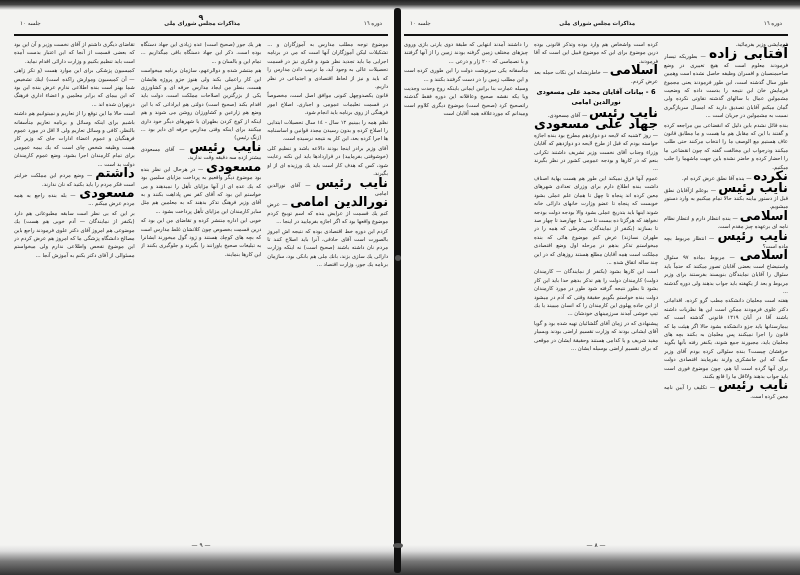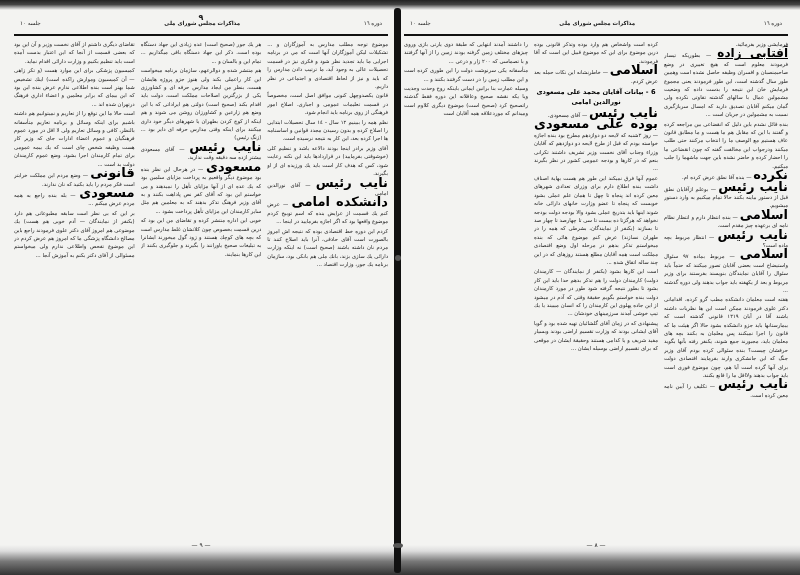--- a/index.html
+++ b/index.html
@@ -59,21 +59,21 @@
   }
   .col p { margin: 0 0 1px 0; }
   .col .speaker {
     font-weight: bold; font-size: 13px; color: #000;
   }
   .col .heading {
     font-weight: bold; text-align: center; font-size: 6.6px; line-height: 10px; color: #000;
     margin: 2px 0;
   }
   .col .big {
-    font-weight: bold; font-size: 12px; color: #000; text-decoration: underline;
+    font-weight: bold; font-size: 14px; color: #000;
   }
   .folio {
     position: absolute; bottom: -14px; left: 0; width: 100%; text-align: center;
     font-size: 6px;
   }
   .speck { position: absolute; width: 3px; height: 3px; background: #555; border-radius: 50%; }
 </style>
 </head>
 <body>
 
@@ -90,35 +90,35 @@
       <span>جلسه ١٠</span>
     </div>
     <div class="rule"></div>
     <div class="cols">
       <div class="col">
         <p>موضوع توجه مطلب مدارس به آموزگاران و ... تشكيلات ليكن آموزگاران آنها است كه مي در برنامه اجرايى ما بايد تجديد نظر شود و فكرى نيز در قسمت تحصيلات عالى به وجود آيد، ما ترتيب دادن مدارس را كه بايد و نيز از لحاظ اقتصادى و اجتماعى در نظر داريم.</p>
         <p>قانون يكصدوچهل كنونى موافق اصل است، مخصوصاً در قسمت تعليمات عمومى و اجبارى. اصلاح امور فرهنگى از روى برنامه بايد انجام شود.</p>
         <p>نظم همه را ببينيم ١٢ سال - ١٤ سال تحصيلات ابتدايى را اصلاح كرده و بدون رسيدن مجدد قوانين و اساسنامه ها اجرا كرده بعد، اين كار به نتيجه نرسيده است.</p>
         <p>آقاى وزير برادر اينجا بودند دالاعه باشد و تنظيم كلى (خوشوقتى بفرماييد) در قراردادها بايد اين نكته رعايت شود، كس كه هدف كار است بايد يك ورزيده اى از او بگيرند.</p>
         <p><span class="speaker">نايب رئيس</span> <span>— آقاى نورالدين امامى</span></p>
-        <p><span class="speaker">دانشكده امامى</span> <span>— عرض كنم يك قسمت از عرايض بنده كه اسم توبيخ كردم موضوع واقعها بود كه اگر اجازه بفرماييد در اينجا ...</span></p>
+        <p><span class="speaker">نورالدين امامى</span> <span>— عرض كنم يك قسمت از عرايض بنده كه اسم توبيخ كردم موضوع واقعها بود كه اگر اجازه بفرماييد در اينجا ...</span></p>
         <p>كردم اين دوره خط اقتصادى بوده كه نتيجه اش امروز بالصورت است آقاى حاذقى، آنرا بايد اصلاح كنند تا مردم نان داشته باشند (صحيح است) نه اينكه وزارت دارائى يك سازى بزند، بانك ملى هم بانكى بود، سازمان برنامه يك جور، وزارت اقتصاد ...</p>
       </div>
       <div class="col">
         <p>هر يك جور (صحيح است) عده زيادى اين جهاد دستگاه بوده است. ذكر اين جهاد دستگاه باقى ميگذاريم ... تمام اين و بالسان و ...</p>
         <p>هم منتشر شده و دوالرعهم، سازمان برنامه ميخواست اين كار راعملى بكند ولى هنوز جزو پروژه هايشان هست، بنظر من ايجاد مدارس حرفه اى و كشاورزى يكى از بزرگترين اصلاحات مملكت است، دولت بايد اقدام بكند (صحيح است) دولتى هم ايراداتى كه با اين وضع هم زارعين و كشاورزان روشن مى شوند و هم اينكه از كوچ كردن بطهران يا شهرهاى ديگر خود دارى ميكنند براى اينكه وقتى مدارس حرفه اى داير بود ... (زنگ رئيس)</p>
         <p><span class="speaker">نايب رئيس</span> <span>— آقاى مسعودى بيشتر ازده سه دقيقه وقت نداريد.</span></p>
         <p><span class="speaker">مسعودى</span> <span>— در هرحال اين نظر بنده بود موضوع ديگر واقعيم به پرداخت مزاياى سلمين بود كه يك عده اى از آنها مزاياى تأهل را نميدهند و مى خواستم اين بود كه آقاى كفر نص پاداهت بكنند و به آقاى وزير فرهنگ تذكر بدهند كه به معلمين هم مثل ساير كارمندان اين مزاياى تأهل پرداخت بشود ...</span></p>
         <p>خوبى اين اداره منتشر كرده و تقاضاى من اين بود كه درين قسمت بخصوص چون كلاتشان غلط مدارس است كه بچه هاى كوچك هستند و زود گول ميخورند ايشانرا به تبليغات صحيح ياورانند را بگيرند و جلوگيرى بكنند از اين كارها بنمايند.</p>
       </div>
       <div class="col">
         <p>تقاضاى ديگرى داشتم از آقاى نخست وزير و آن اين بود كه بعضى قسمت از آنجا كه اين اعتبار بدست آمده است بايد تنظيم بكنيم و وزارت دارائى اقدام نمايد.</p>
         <p>كميسيون پزشكى براى اين موارد هست (و تكر زاهى — آن كميسيون وموارش راكده است) اينك تشخيص شما بهتر است بنده اطلاعى ندارم عرض بنده اين بود كه اين بيماى كه برابر معلمين و اعضاء اداري فرهنگ درتهران شده اند ...</p>
         <p>است حالا ما اين توقع را از تعاريم و نميتوانيم هم داشته باشيم براى اينكه وسائل و برنامه تعاريم متأسفانه بالنظر، كافى و وسائل تعاريم ولى لا اقل در مورد عموم فرهنگيان و عموم اعضاء ادارات جاى كه وزير كار هست وظيفه شخص چاى است كه يك بيمه عمومى براى تمام كارمندان اجرا بشود، وضع عموم كارمندان دولت بد است ...</p>
-        <p><span class="speaker">قانونى</span> <span>— وضع مردم اين مملكت خرابتر است فكر مردم را بايد بكنيد كه نان ندارند.</span></p>
+        <p><span class="speaker">داشتم</span> <span>— وضع مردم اين مملكت خرابتر است فكر مردم را بايد بكنيد كه نان ندارند.</span></p>
         <p><span class="speaker">مسعودى</span> <span>— بله بنده راجع به همه مردم عرض ميكنم ...</span></p>
         <p>بر اين كه بى نظر است سابقه مطبوعاتى هم دارد (يكنفر از نمايندگان — آدم خوبى هم هست) يك موضوعى هم امروز آقاى دكتر علوى فرمودند راجع باين مصالح دانشگاه پزشگى ما كه امروز هم عرض كردم در اين موضوع تفحص واطلاعى ندارم ولى ميخواستم مسئوالى از آقاى دكتر بكنم به آموزش آنجا ...</p>
       </div>
     </div>
     <div class="folio">— ٩ —</div>
   </div>
 
   <div class="page right">
     <div class="page-head">
       <span>دوره ١٦</span>
@@ -137,21 +137,21 @@
         <p><span class="speaker">نايب رئيس</span> <span>— انتظار مربوط بچه ماده است؟</span></p>
         <p><span class="speaker">اسلامى</span> <span>— مربوط بماده ٩٧ سئوال واستيضاح است بعضى آقايان تصور ميكنند كه حتماً بايد سئوال را آقايان نمايندگان بنويسند بفرستند براى وزير مربوط و بعد از يكهفته بايد جواب بدهند ولى دوره گذشته ...</span></p>
         <p>هفته است معلمان دانشكده مطب گرو كرده، اقداماتى دكتر علوى فرمودند ممكن است اين ها نظريات داشته باشند آقا در آبان ١٣١٩ قانونى گذشته است كه بيمارستانها بايد جزو دانشكده بشود حالا اگر هيئت ما كه قانون را اجرا نميكنند پس معلمان به بكنند بچه هاى معلمان بايد، مجبورند جمع شوند، يكنفر رفته بآنها بگويد حرفشان چيست؟ بنده سئوالى كرده بودم آقاى وزير جنگ كه اين جانشكرى وارند بفرمايند اقتصادى دولت براى آنها گرده است آيا هم، چون موضوع فورى است بايد جواب بدهند ولااقل ما را قانع بكنند.</p>
         <p><span class="speaker">نايب رئيس</span> <span>— تكليف را آيين نامه معين كرده است.</span></p>
       </div>
       <div class="col">
         <p>كرده است واشخاص هم وارد بوده وتذكر قانونى بوده درين موضوع براى اين كه موضوع قبيل اين است كه آقا فرمودند.</p>
         <p><span class="speaker">اسلامى</span> <span>— خاطرنشانه اين نكات حمله بعد عرض كردم.</span></p>
         <div class="heading">6 - بيانات آقايان محمد على مسعودى نورالدين امامى</div>
         <p><span class="speaker">نايب رئيس</span> <span>— آقاى مسعودى.</span></p>
-        <p><span class="speaker">بوده على مسعودى</span> <span>— روز ٣شنبه كه لايحه دو دوازدهم مطرح بود بنده اجازه خواسته بودم كه قبل از طرح لايحه دو دوازدهم كه آقايان وزراء وجناب آقاى نخست وزير تشريف داشتند تكرانى بنعم كه در كارها و بودجه عمومى كشور در نظر بگيرند ...</span></p>
+        <p><span class="speaker">جهاد على مسعودى</span> <span>— روز ٣شنبه كه لايحه دو دوازدهم مطرح بود بنده اجازه خواسته بودم كه قبل از طرح لايحه دو دوازدهم كه آقايان وزراء وجناب آقاى نخست وزير تشريف داشتند تكرانى بنعم كه در كارها و بودجه عمومى كشور در نظر بگيرند ...</span></p>
         <p>عموم آنها فرق نميكند اين طور هم هست بهاية اصناف داشت بنده اطلاع دارم براى وزراى تعدادى شهرهاى معين كرده اند پنجاه تا چهل تا همان علم عملى بشود خوبست كه پنجاه تا عضو وزارت خانهاى دارائى خانه شوند اينها بايد بتدريج عملى بشود والا بودجه دولت بودجه نخواهد كه هرگزتا ده بيست تا سى تا چهارصد تا چهار صد تا بسازند (يكنفر از نمايندگان، بشرطى كه همه را در طهران نسازند) عرض كنم موضوع هائى كه بنده ميخواستم تذكر بدهم در مرحله اول وضع اقتصادى مملكت است همه آقايان مطلع هستند روزهاى كه در اين چند ساله اتفاق شده ...</p>
         <p>است اين كارها بشود (يكنفر از نمايندگان — كارمندان دولت) كارمندان دولت را هم تذكر بدهم حدا بايد اين كار بشود تا بطور نتيجه گرفته شود طور در مورد كارمندان دولت بنده خواستم بگويم حقيقة وقتى كه آدم در ميشود از اين جاده پهلوى اين كارمندان را كه انسان ميبيند يا يك تيپ خوشى آمدند سرزمينهاى خودشان ...</p>
         <p>پيشنهادى كه در زمان آقاى گلشائيان تهيه شده بود و گويا آقاى ايشانى بودند كه وزارت تقسيم اراضى بودند وبسيار مفيد شريف و يا كدامى هستند وحقيقة ايشان در موقعى كه براى تقسيم اراضى بوسيله ايشان ...</p>
       </div>
       <div class="col">
         <p>را داشتند آمدند انتهايى كه طبقة دوى يارتى بازى وروى چيزهاى مختلف زمين گرفته بودند زمين را از آنها گرفتند و با تصماسى كه ٢٠٠ زار و ذرعى ...</p>
         <p>متأسفانه يكى سرنوشت دولت را اين طورى كرده است و اين مطلب زمين را در دست گرفتند بكنند و ...</p>
         <p>وسيله عمارت بنا برانين ايمانى باينكه روح وحدت وجديت ويا يكه نقشه صحيح وعاقلانه اين دوره فقط گذشته راتصحيح كرد (صحيح است) موضوع ديگرى كلاوم است وميدانم كه موردعلاقه همه آقايان است</p>
       </div>
     </div>

